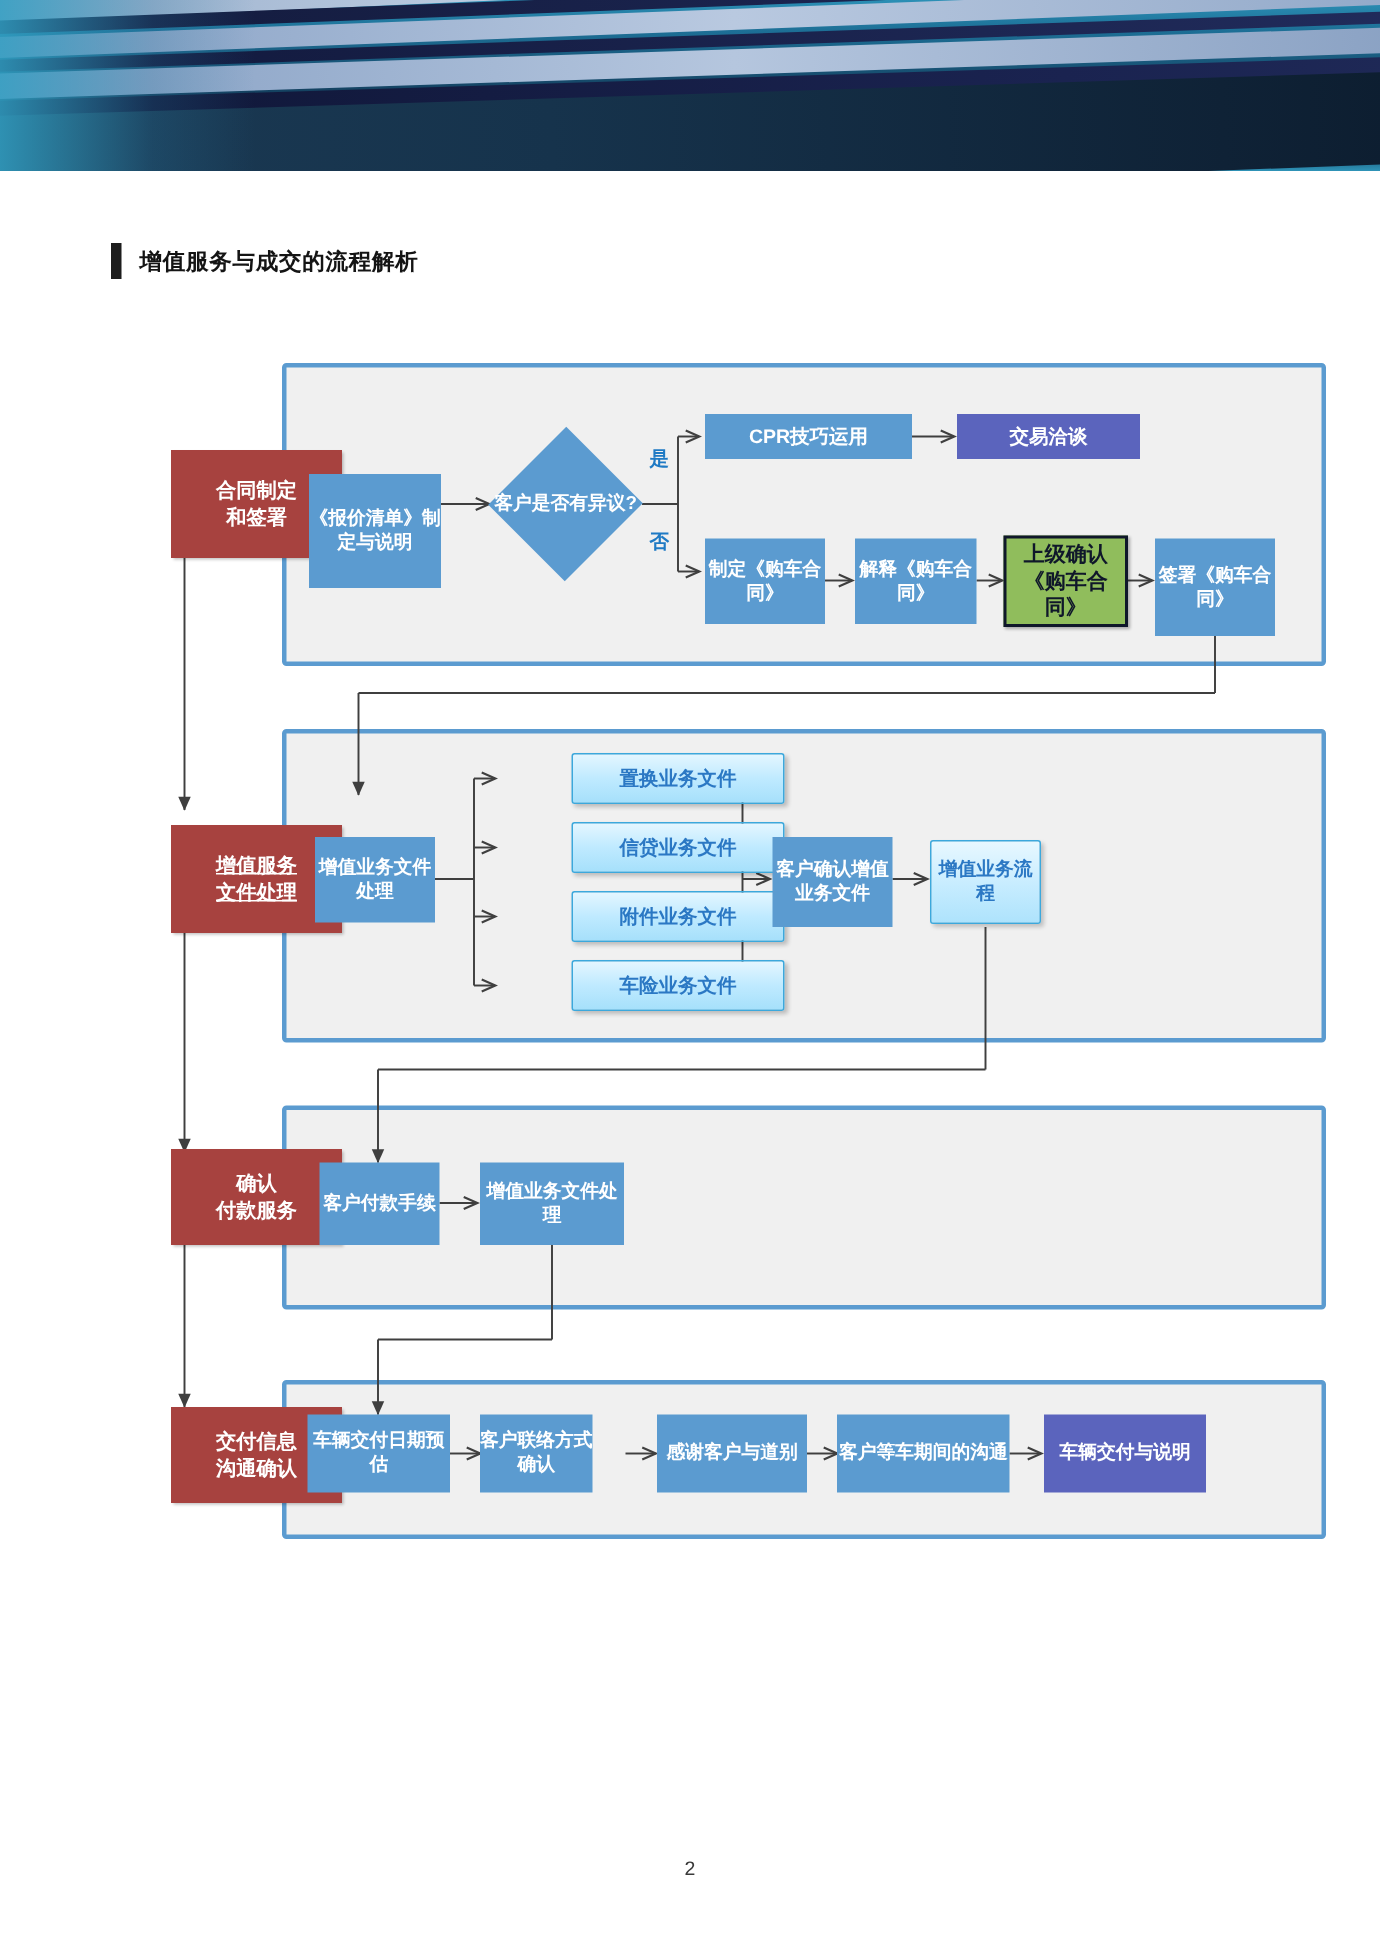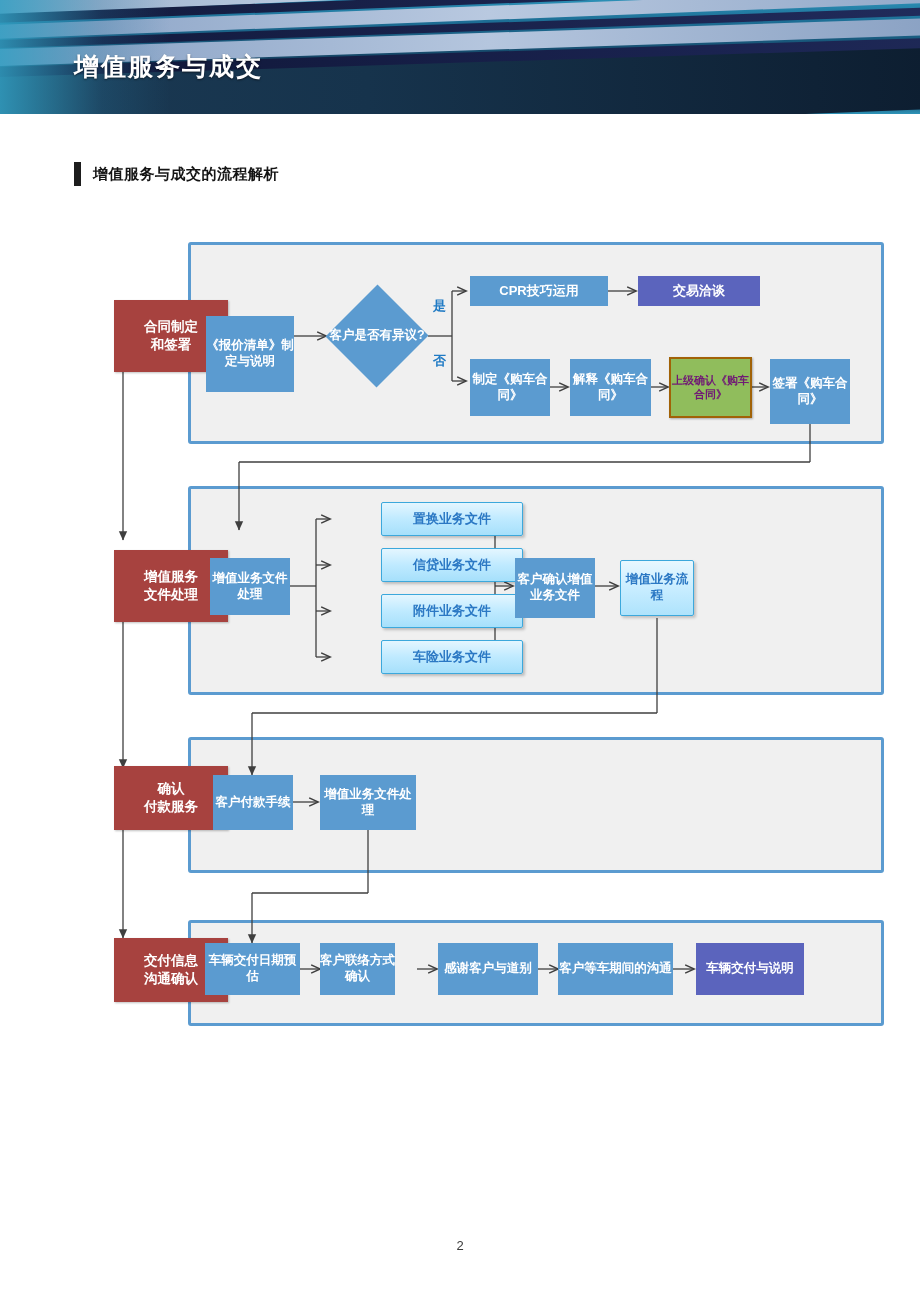--- a/index.html
+++ b/index.html
@@ -49,21 +49,21 @@
   
   .stage{position:absolute;background:#a7423f;color:#fff;font-weight:bold;font-size:13.5px;
     display:flex;align-items:center;justify-content:center;text-align:center;line-height:1.35;
     box-shadow:1px 1px 2px rgba(0,0,0,.25);z-index:5;margin-left:48px;}
 
   
   .node{position:absolute;display:flex;align-items:center;justify-content:center;text-align:center;
     font-weight:bold;line-height:1.25;z-index:5;box-sizing:border-box;}
   .n-blue{background:#5b9bd0;color:#ffffff;font-size:12.5px;}
   .n-purple{background:#5b64bd;color:#ffffff;font-size:13px;}
-  .n-green{background:#90bd5c;color:#701a75;font-size:11px;border:2px solid #a16207;
+  .n-green{background:#90bd5c;color:#0f172a;font-size:14px;border:2px solid #0f172a;
     box-shadow:1px 1px 2px rgba(0,0,0,.3);}
   .n-cyan{background:linear-gradient(180deg,#e4f6ff 0%,#bfeaff 50%,#a6e0fb 100%);
     color:#2b78c4;font-size:13px;border:1.5px solid #3ca8dc;border-radius:2px;
     box-shadow:2px 2px 3px rgba(0,0,0,.22);margin-left:44px;}
   .n-cyan2{background:linear-gradient(180deg,#e8f8ff 0%,#c6ecff 55%,#aee3fc 100%);
     color:#2b78c4;font-size:12.5px;border:1.5px solid #3ca8dc;border-radius:2px;
     box-shadow:2px 2px 3px rgba(0,0,0,.2);}
 
   
   .diamond{position:absolute;z-index:5;}
@@ -83,21 +83,20 @@
 
 <div class="banner">
   <div class="swbot"></div>
   <div class="gl sw1"></div>
   <div class="gl sw2"></div>
   <div class="gl sw3"></div>
   <div class="gl sw4"></div>
   <div class="gl sw5"></div>
   <div class="gl sw6"></div>
   <div class="banner-fade"></div>
-  <div class="banner-title">增值服务与成交</div>
 </div>
 
 <div class="subtitle-wrap">
   <div class="subtitle-bar"></div>
   <div class="subtitle-text">增值服务与成交的流程解析</div>
 </div>
 
 <div class="watermark">www.bdocx.com</div>
 
 <div class="panel" style="left:188px;top:242px;width:690px;height:196px;"></div>
@@ -167,21 +166,21 @@
     <line x1="417" y1="969" x2="437" y2="969" marker-end="url(#ar)"></line>
     <line x1="538" y1="969" x2="558" y2="969" marker-end="url(#ar)"></line>
     <line x1="673" y1="969" x2="694" y2="969" marker-end="url(#ar)"></line>
   </g>
 </svg>
 
 <div class="stage" style="left:66px;top:300px;width:114px;height:72px;">
   <span style="white-space:pre-line;">合同制定
 和签署</span>
 </div>
-<div class="stage" style="left:66px;top:550px;width:114px;height:72px;">
+<div class="stage" style="left:66px;top:550px;width:114px;height:72px;text-decoration:underline;">
   <span style="white-space:pre-line;">增值服务
 文件处理</span>
 </div>
 <div class="stage" style="left:66px;top:766px;width:114px;height:64px;">
   <span style="white-space:pre-line;">确认
 付款服务</span>
 </div>
 <div class="stage" style="left:66px;top:938px;width:114px;height:64px;">
   <span style="white-space:pre-line;">交付信息
 沟通确认</span>

